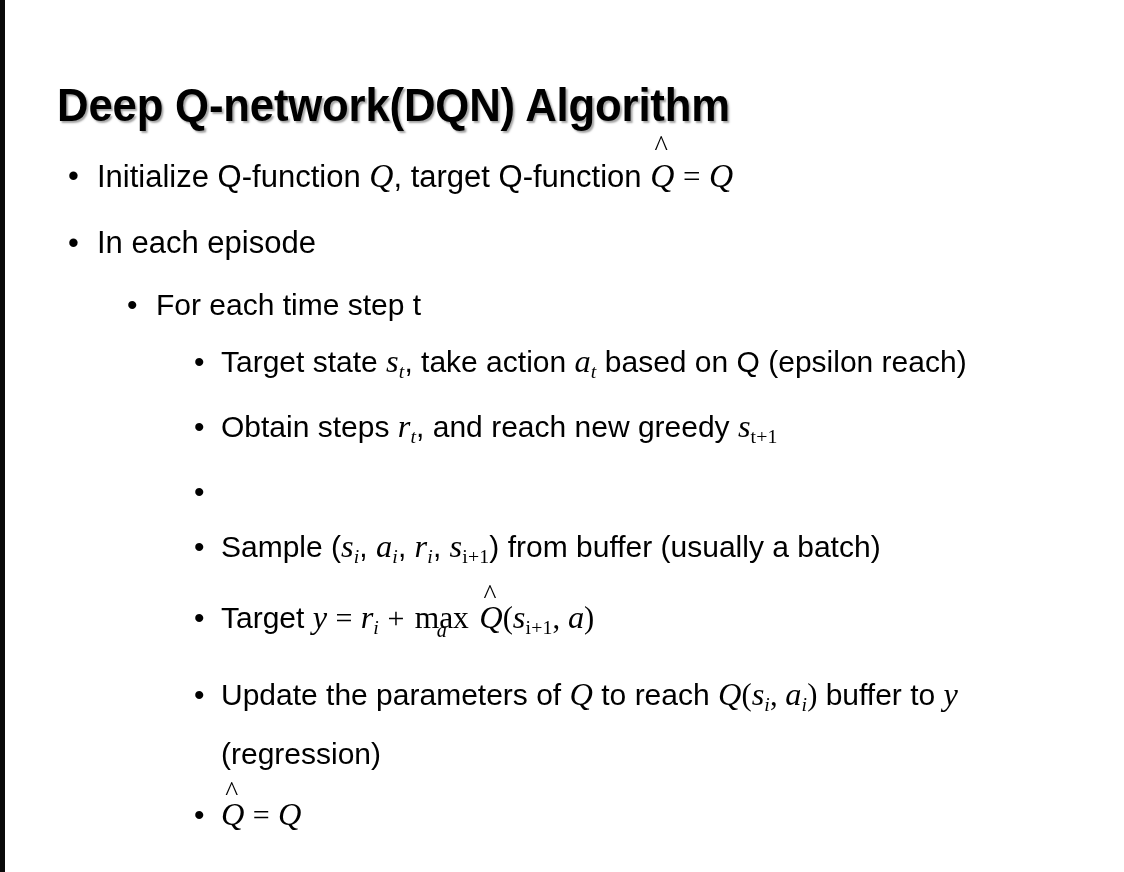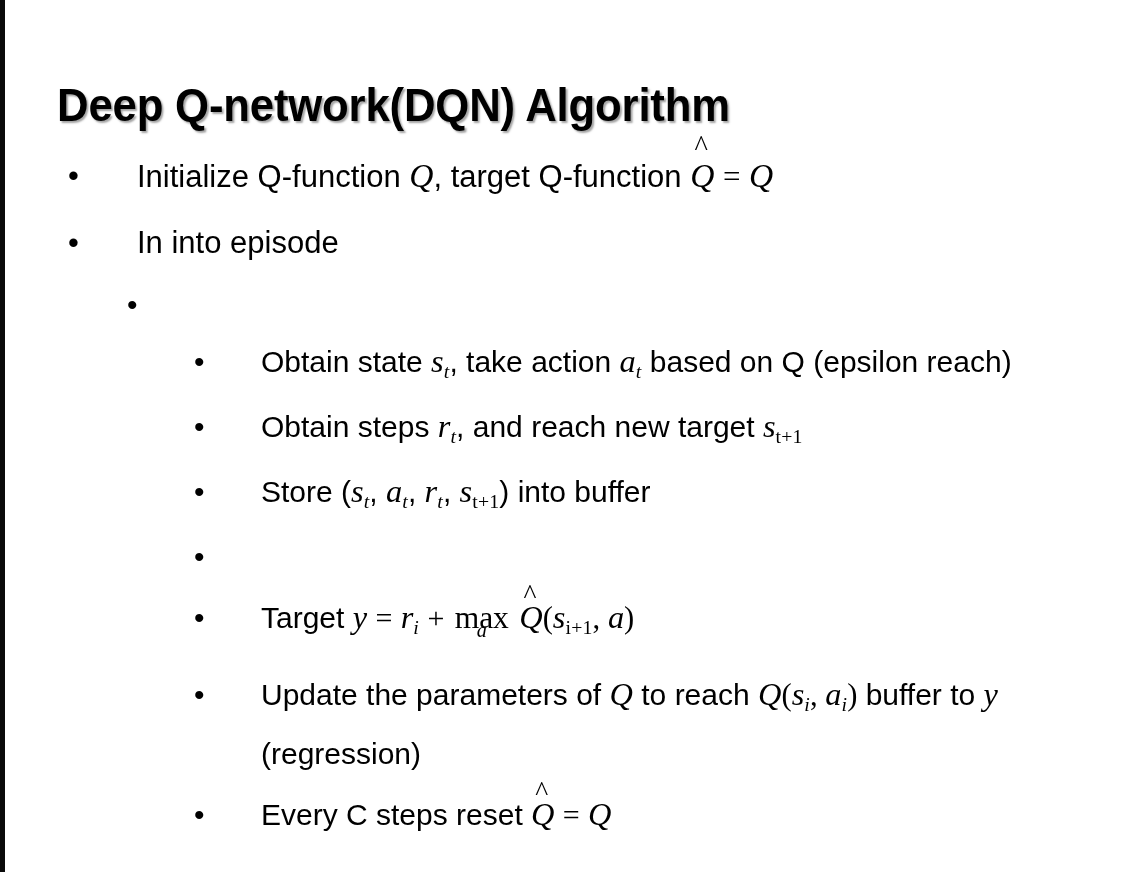--- a/index.html
+++ b/index.html
@@ -61,21 +61,20 @@
     font-weight: 400;
   }
   .bullet .dot {
     position: absolute;
     top: 0;
     font-size: inherit;
     line-height: inherit;
   }
   .bullet .txt {
     display: block;
-    margin-left: 40px;
   }
 
   
   .lvl1 {
     font-size: 31px;
     line-height: 60px;
     padding-left: 97px;
     min-height: 60px;
   }
   .lvl1 .dot { left: 68px; }
@@ -177,55 +176,56 @@
 
   <div class="body">
 
     <div class="bullet lvl1">
       <span class="dot">•</span>
       <span class="txt"><span>Initialize Q-function </span><span class="mi">Q</span><span>, target Q-function </span><span class="hatq"><span class="hat">^</span><span>Q</span></span><span class="sp">&nbsp;</span><span class="mo">=</span><span class="sp">&nbsp;</span><span class="mi">Q</span></span>
     </div>
 
     <div class="bullet lvl1 gap-top-8">
       <span class="dot">•</span>
-      <span class="txt">In into episode</span>
+      <span class="txt">In each episode</span>
     </div>
 
     <div class="bullet lvl2 gap-top-8">
       <span class="dot">•</span>
-    </div>
-
-    <div class="bullet lvl3 gap-top-8">
-      <span class="dot">•</span>
-      <span class="txt"><span>Obtain state </span><span class="mi">s</span><span class="sub">t</span><span>, take action </span><span class="mi">a</span><span class="sub">t</span><span> based on Q (epsilon reach)</span></span>
-    </div>
-
-    <div class="bullet lvl3 gap-top-8">
-      <span class="dot">•</span>
-      <span class="txt"><span>Obtain steps </span><span class="mi">r</span><span class="sub">t</span><span>, and reach new target </span><span class="mi">s</span><span class="sub"><span class="up">t+1</span></span></span>
-    </div>
-
-    <div class="bullet lvl3 gap-top-8">
-      <span class="dot">•</span>
-      <span class="txt"><span>Store (</span><span class="mi">s</span><span class="sub">t</span><span>, </span><span class="mi">a</span><span class="sub">t</span><span>, </span><span class="mi">r</span><span class="sub">t</span><span>, </span><span class="mi">s</span><span class="sub"><span class="up">t+1</span></span><span>) into buffer</span></span>
-    </div>
-
-    <div class="bullet lvl3 gap-top-8">
-      <span class="dot">•</span>
+      <span class="txt">For each time step t</span>
+    </div>
+
+    <div class="bullet lvl3 gap-top-8">
+      <span class="dot">•</span>
+      <span class="txt"><span>Target state </span><span class="mi">s</span><span class="sub">t</span><span>, take action </span><span class="mi">a</span><span class="sub">t</span><span> based on Q (epsilon reach)</span></span>
+    </div>
+
+    <div class="bullet lvl3 gap-top-8">
+      <span class="dot">•</span>
+      <span class="txt"><span>Obtain steps </span><span class="mi">r</span><span class="sub">t</span><span>, and reach new greedy </span><span class="mi">s</span><span class="sub"><span class="up">t+1</span></span></span>
+    </div>
+
+    <div class="bullet lvl3 gap-top-8">
+      <span class="dot">•</span>
+    </div>
+
+    <div class="bullet lvl3 gap-top-8">
+      <span class="dot">•</span>
+      <span class="txt"><span>Sample (</span><span class="mi">s</span><span class="sub">i</span><span>, </span><span class="mi">a</span><span class="sub">i</span><span>, </span><span class="mi">r</span><span class="sub">i</span><span>, </span><span class="mi">s</span><span class="sub"><span class="up">i+1</span></span><span>) from buffer (usually a batch)</span></span>
     </div>
 
     <div class="bullet lvl3 gap-top-12">
       <span class="dot">•</span>
       <span class="txt"><span>Target </span><span class="mi">y</span><span class="sp">&nbsp;</span><span class="mo">=</span><span class="sp">&nbsp;</span><span class="mi">r</span><span class="sub">i</span><span class="sp">&nbsp;</span><span class="mo">+</span><span class="sp">&nbsp;</span><span class="maxop"><span>max</span><span class="under">a</span></span><span class="sp">&nbsp;</span><span class="hatq"><span class="hat">^</span><span>Q</span></span><span class="mn">(</span><span class="mi">s</span><span class="sub"><span class="up">i+1</span></span><span class="mn">, </span><span class="mi">a</span><span class="mn">)</span></span>
     </div>
 
     <div class="bullet lvl3 gap-top-16">
       <span class="dot">•</span>
       <span class="txt"><span>Update the parameters of </span><span class="mi">Q</span><span> to reach </span><span class="mi">Q</span><span class="mn">(</span><span class="mi">s</span><span class="sub">i</span><span class="mn">, </span><span class="mi">a</span><span class="sub">i</span><span class="mn">)</span><span> buffer to </span><span class="mi">y</span><span> (regression)</span></span>
     </div>
 
     <div class="bullet lvl3 gap-top-12">
       <span class="dot">•</span>
-      <span class="txt"><span>Every C steps reset </span><span class="hatq"><span class="hat">^</span><span>Q</span></span><span class="sp">&nbsp;</span><span class="mo">=</span><span class="sp">&nbsp;</span><span class="mi">Q</span></span>
+      <span class="txt"><span class="hatq"><span class="hat">^</span><span>Q</span></span><span class="sp">&nbsp;</span><span class="mo">=</span><span class="sp">&nbsp;</span><span class="mi">Q</span></span>
     </div>
 
   </div>
 </div>
 
 </body></html>

